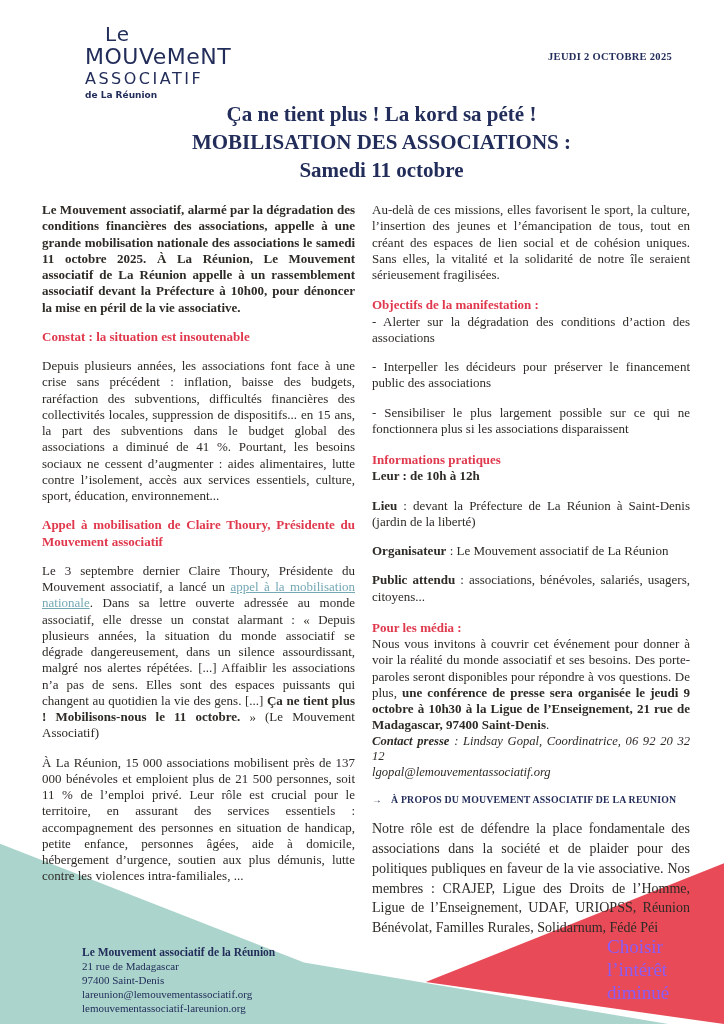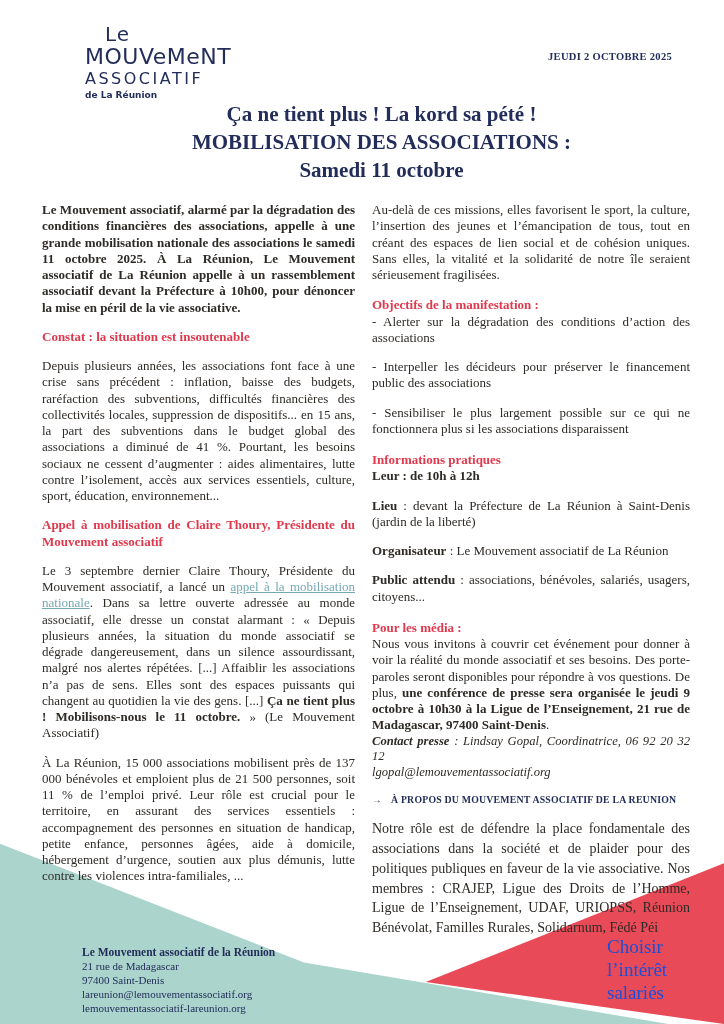--- a/index.html
+++ b/index.html
@@ -49,21 +49,21 @@
                text-align:left;letter-spacing:.2px;}
   .about-title .arr{display:inline-block;margin-right:9px;}
   .about-body{font-size:14px;line-height:1.42;margin-top:7px;}
 
   
   .footer{position:absolute;left:66px;top:945px;color:var(--navy,#232d5a);
           font-size:11px;line-height:1.27;margin-left:16px;}
   .footer .org{font-weight:700;font-size:11.5px;}
 
   
-  .ribbon{position:absolute;left:607px;top:936px;color:#1d4ed8;font-size:19px;line-height:1.21;}
+  .ribbon{position:absolute;left:607px;top:936px;color:#8b5cf6;font-size:19px;line-height:1.21;}
 </style>
 </head>
 <body>
 
 <div class="page">
 
   <div class="tri-teal"></div>
   <div class="tri-red"></div>
 
   <div class="logo">
@@ -133,16 +133,16 @@
     <div class="org">Le Mouvement associatif de la Réunion</div>
     <div>21 rue de Madagascar</div>
     <div>97400 Saint-Denis</div>
     <div>lareunion@lemouvementassociatif.org</div>
     <div>lemouvementassociatif-lareunion.org</div>
   </div>
 
   <div class="ribbon">
     <div>Choisir</div>
     <div>l’intérêt</div>
-    <div>salariés</div>
+    <div>diminué</div>
   </div>
 
 </div>
 
 </body></html>

